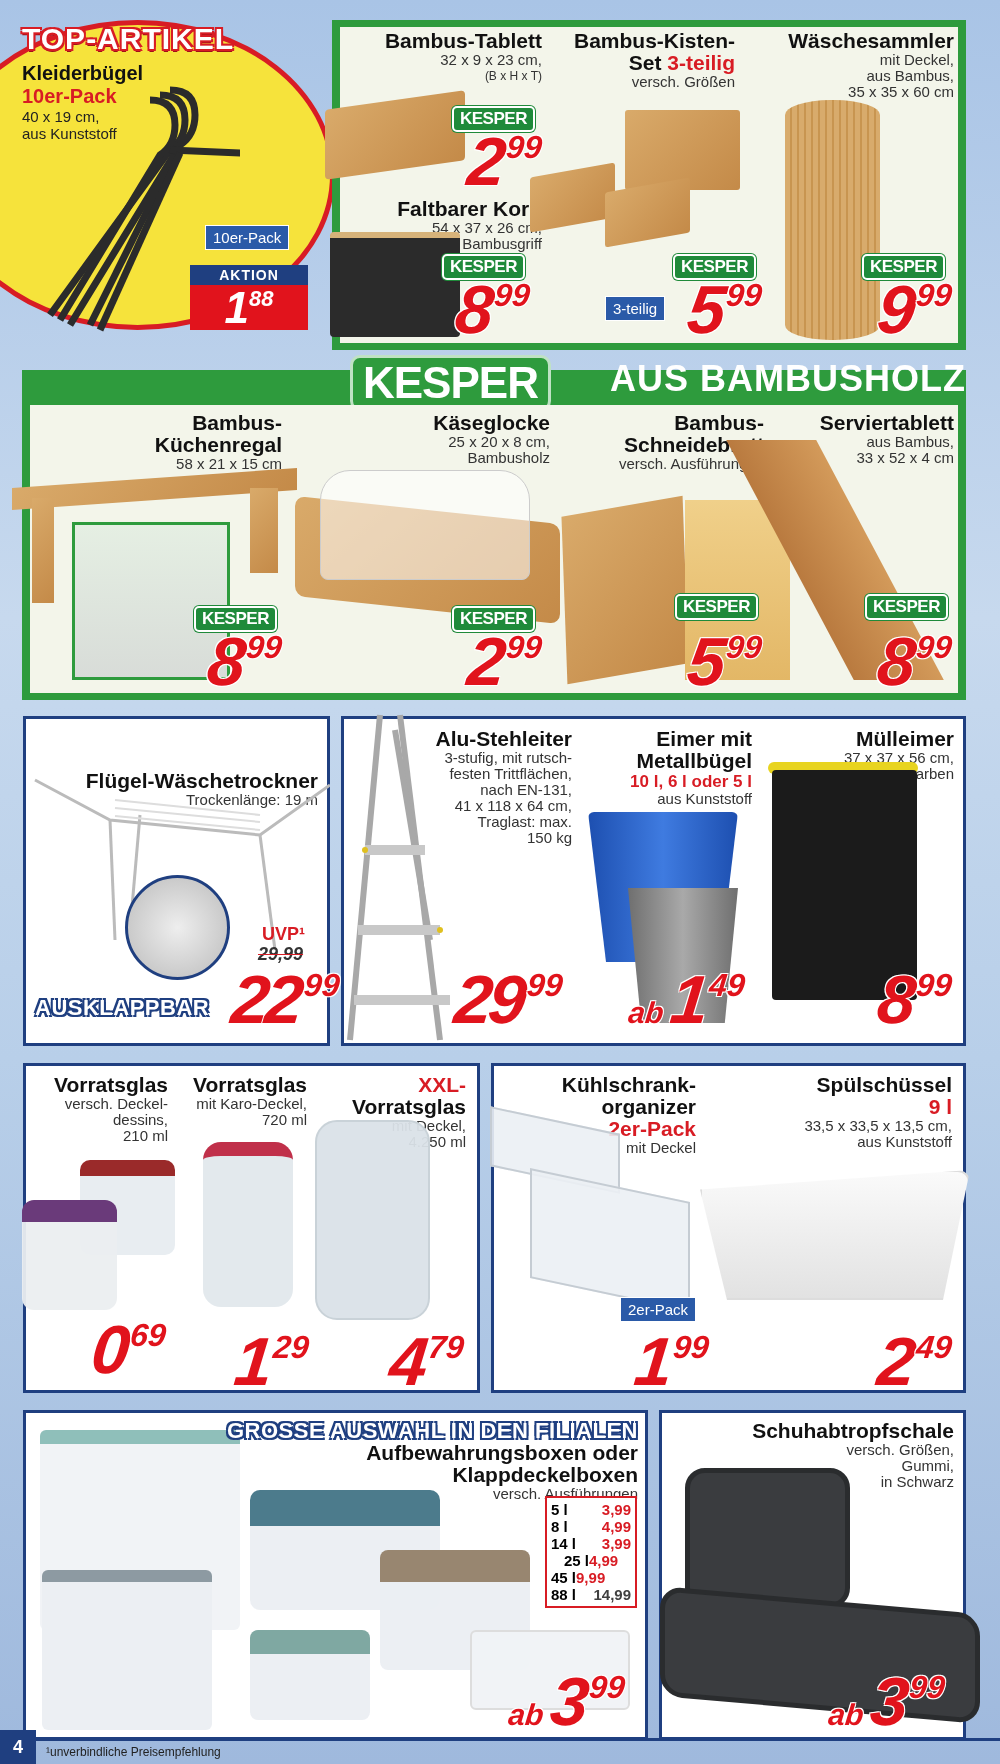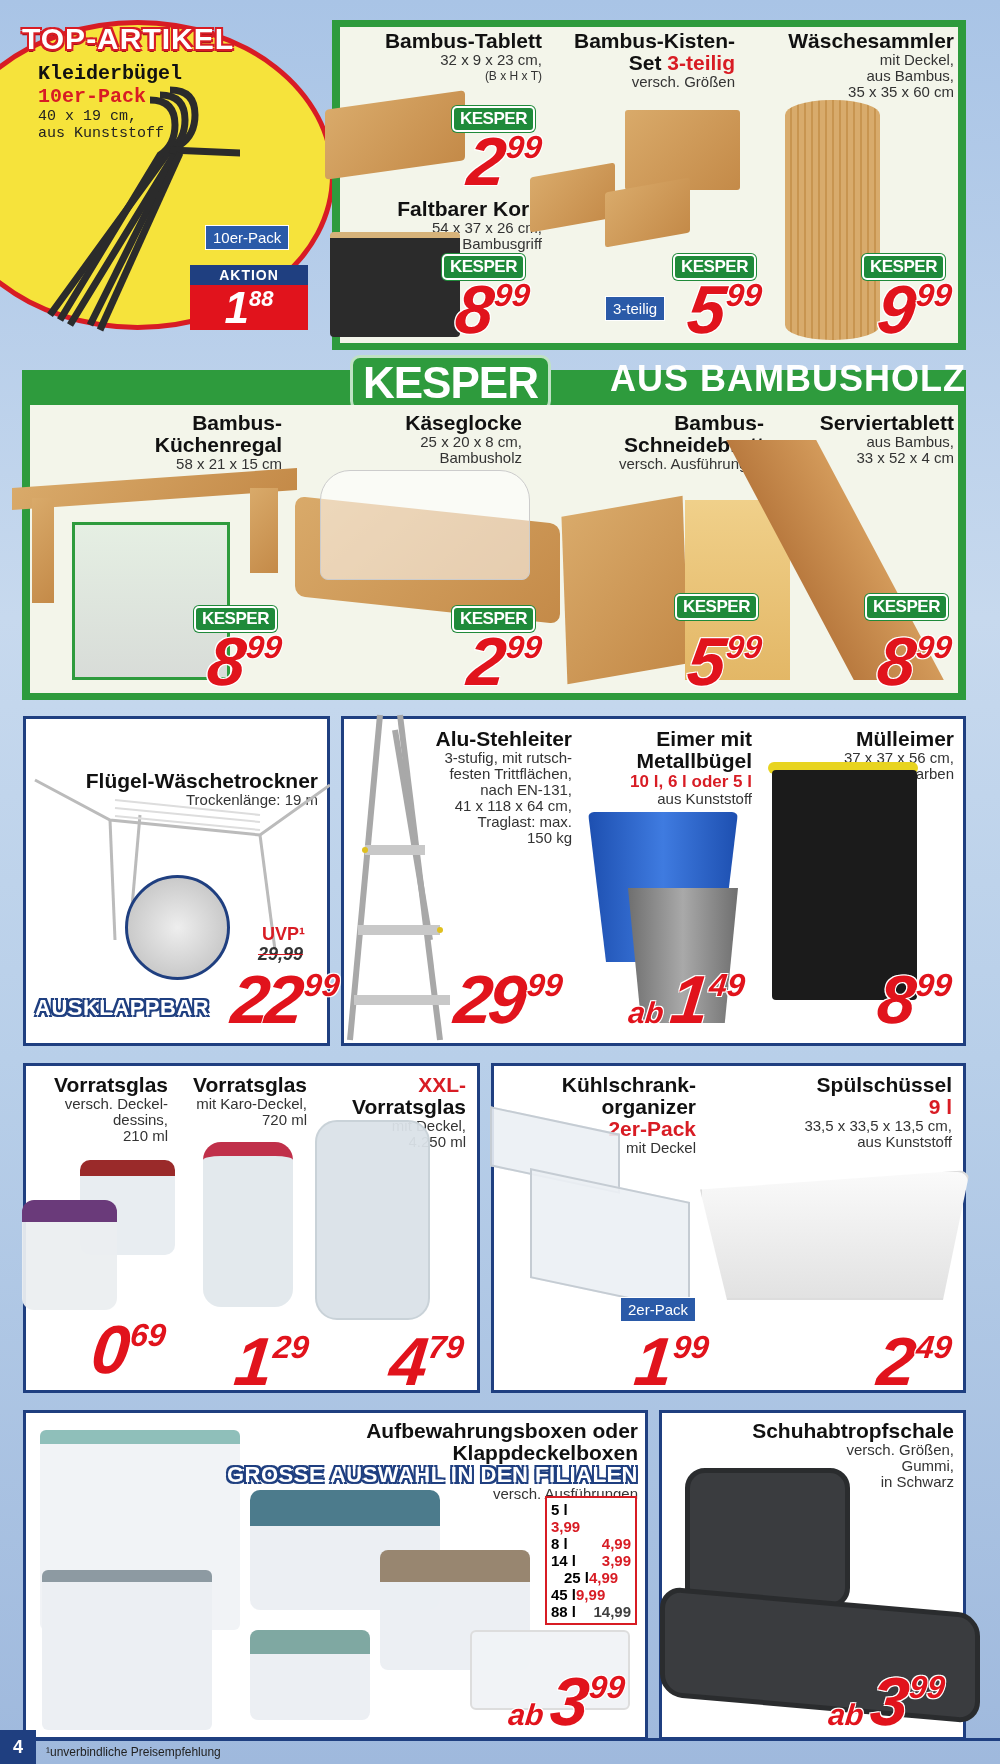--- a/index.html
+++ b/index.html
@@ -22,21 +22,21 @@
   .kesper-badge { position: absolute; background: #1f8a3a; color: #fff; font-weight: bold; font-size: 17px; padding: 1px 6px; border-radius: 5px; border: 2px solid #fff; box-shadow: 0 0 0 1px #1f8a3a; letter-spacing: -0.5px; }
   .blue-tag { position: absolute; background: #2a5aa8; color: #fff; font-size: 15px; padding: 3px 7px; border: 1px solid #fff; }
   .prod { position: absolute; }
   .wood { background: linear-gradient(135deg, #d9aa6a, #c48a48); }
 </style>
 </head>
 <body>
 
 <div class="abs" style="left:-60px; top:20px; width:395px; height:310px; border-radius:50%; background:#f6e33b; border:5px solid #d81c24;"></div>
 <div class="abs" style="left:22px; top:22px; font-size:30px; font-weight:bold; color:#fff; letter-spacing:1px; text-shadow:2px 2px 0 #d81c24,-2px -2px 0 #d81c24,2px -2px 0 #d81c24,-2px 2px 0 #d81c24,0 3px 0 #a01018;">TOP-ARTIKEL</div>
-<div class="abs" style="left:38px; top:62px;font-family:Liberation Mono, monospace;">
+<div class="abs" style="left:22px; top:62px;">
   <div style="font-weight:bold; font-size:20px; color:#111;">Kleiderbügel</div>
   <div style="font-weight:bold; font-size:20px; color:#d81c24;">10er-Pack</div>
   <div style="font-size:15px; color:#222;">40 x 19 cm,</div>
   <div style="font-size:15px; color:#222;">aus Kunststoff</div>
 </div>
 
 <svg class="abs" style="left:30px; top:75px;" width="210" height="260">
   <g fill="none" stroke="#2b2b2b" stroke-width="7">
     <path d="M130 20 q25 0 25 25 q0 20 -15 30 L20 240"></path>
     <path d="M120 25 q25 0 25 25 q0 20 -15 30 L30 245"></path>
@@ -121,21 +121,21 @@
 <div class="prod wood" style="left:12px; top:478px; width:285px; height:22px; transform:skewY(-4deg);"></div>
 <div class="prod wood" style="left:32px; top:498px; width:22px; height:105px;"></div>
 <div class="prod wood" style="left:250px; top:488px; width:28px; height:85px;"></div>
 <div class="prod" style="left:72px; top:522px; width:158px; height:158px; border:3px solid #2e9b3d; background:linear-gradient(180deg,#e5efe3,#d8dcd8);"></div>
 <div class="kesper-badge" style="left:194px; top:606px;">KESPER</div>
 <div class="price" style="left:208px; top:630px;">
   <span class="big">8</span>
     <span class="small">99</span>
 </div>
 
-<div class="abs" style="left:380px; top:412px; width:142px;">
+<div class="abs" style="left:408px; top:412px; width:142px;">
   <div class="title">Käseglocke</div>
   <div class="desc">25 x 20 x 8 cm,</div>
   <div class="desc">Bambusholz</div>
 </div>
 <div class="prod wood" style="left:295px; top:510px; width:265px; height:100px; transform:skewY(6deg); border-radius:10px;"></div>
 <div class="prod" style="left:320px; top:470px; width:210px; height:110px; border-radius:30px 30px 8px 8px; background:rgba(255,255,255,0.55); border:1px solid #ccc;"></div>
 <div class="kesper-badge" style="left:452px; top:606px;">KESPER</div>
 <div class="price" style="left:468px; top:630px;">
   <span class="big">2</span>
     <span class="small">99</span>
@@ -314,26 +314,26 @@
 
 <div class="panel-blue" style="left:23px; top:1410px; width:625px; height:330px;"></div>
 <div class="prod" style="left:40px; top:1430px; width:200px; height:200px; border-radius:6px; background:rgba(240,242,245,0.95); border-top:14px solid #8fbfba;"></div>
 <div class="prod" style="left:42px; top:1570px; width:170px; height:160px; border-radius:6px; background:rgba(235,238,242,0.95); border-top:12px solid #8d9aa2;"></div>
 <div class="prod" style="left:250px; top:1490px; width:190px; height:120px; border-radius:10px; background:rgba(235,238,242,0.95); border-top:36px solid #4c7b8c;"></div>
 <div class="prod" style="left:250px; top:1630px; width:120px; height:90px; border-radius:8px; background:rgba(235,238,242,0.95); border-top:24px solid #7fa8a2;"></div>
 <div class="prod" style="left:380px; top:1550px; width:150px; height:120px; border-radius:8px; background:rgba(235,238,242,0.95); border-top:32px solid #988670;"></div>
 <div class="prod" style="left:470px; top:1630px; width:160px; height:80px; border-radius:6px; background:rgba(240,242,245,0.95); border:2px solid #ddd;"></div>
 
 <div class="abs" style="left:180px; top:1420px; width:458px;">
+  <div class="title" style="color:#fff; font-size:22px; letter-spacing:0.5px; text-shadow:2px 2px 0 #1f3f80,-2px -2px 0 #1f3f80,2px -2px 0 #1f3f80,-2px 2px 0 #1f3f80;">GROSSE AUSWAHL IN DEN FILIALEN</div>
   <div class="title">Aufbewahrungsboxen oder Klappdeckelboxen</div>
-  <div class="title" style="color:#fff; font-size:22px; letter-spacing:0.5px; text-shadow:2px 2px 0 #1f3f80,-2px -2px 0 #1f3f80,2px -2px 0 #1f3f80,-2px 2px 0 #1f3f80;">GROSSE AUSWAHL IN DEN FILIALEN</div>
   <div class="desc">versch. Ausführungen</div>
 </div>
 <div class="abs" style="left:545px; top:1496px; width:92px; background:#fff; border:2px solid #d81c24; padding:3px 4px;">
-  <div style="display:flex; justify-content:space-between; font-weight:bold; font-size:15px; line-height:17px;flex-direction:column;">
+  <div style="display:flex; justify-content:space-between; font-weight:bold; font-size:15px; line-height:17px;">
       <span>5 l</span>
       <span style="color:#d81c24;">3,99</span>
     </div>
   <div style="display:flex; justify-content:space-between; font-weight:bold; font-size:15px; line-height:17px;">
       <span>8 l</span>
       <span style="color:#d81c24;">4,99</span>
     </div>
   <div style="display:flex; justify-content:space-between; font-weight:bold; font-size:15px; line-height:17px;">
       <span>14 l</span>
       <span style="color:#d81c24;">3,99</span>

